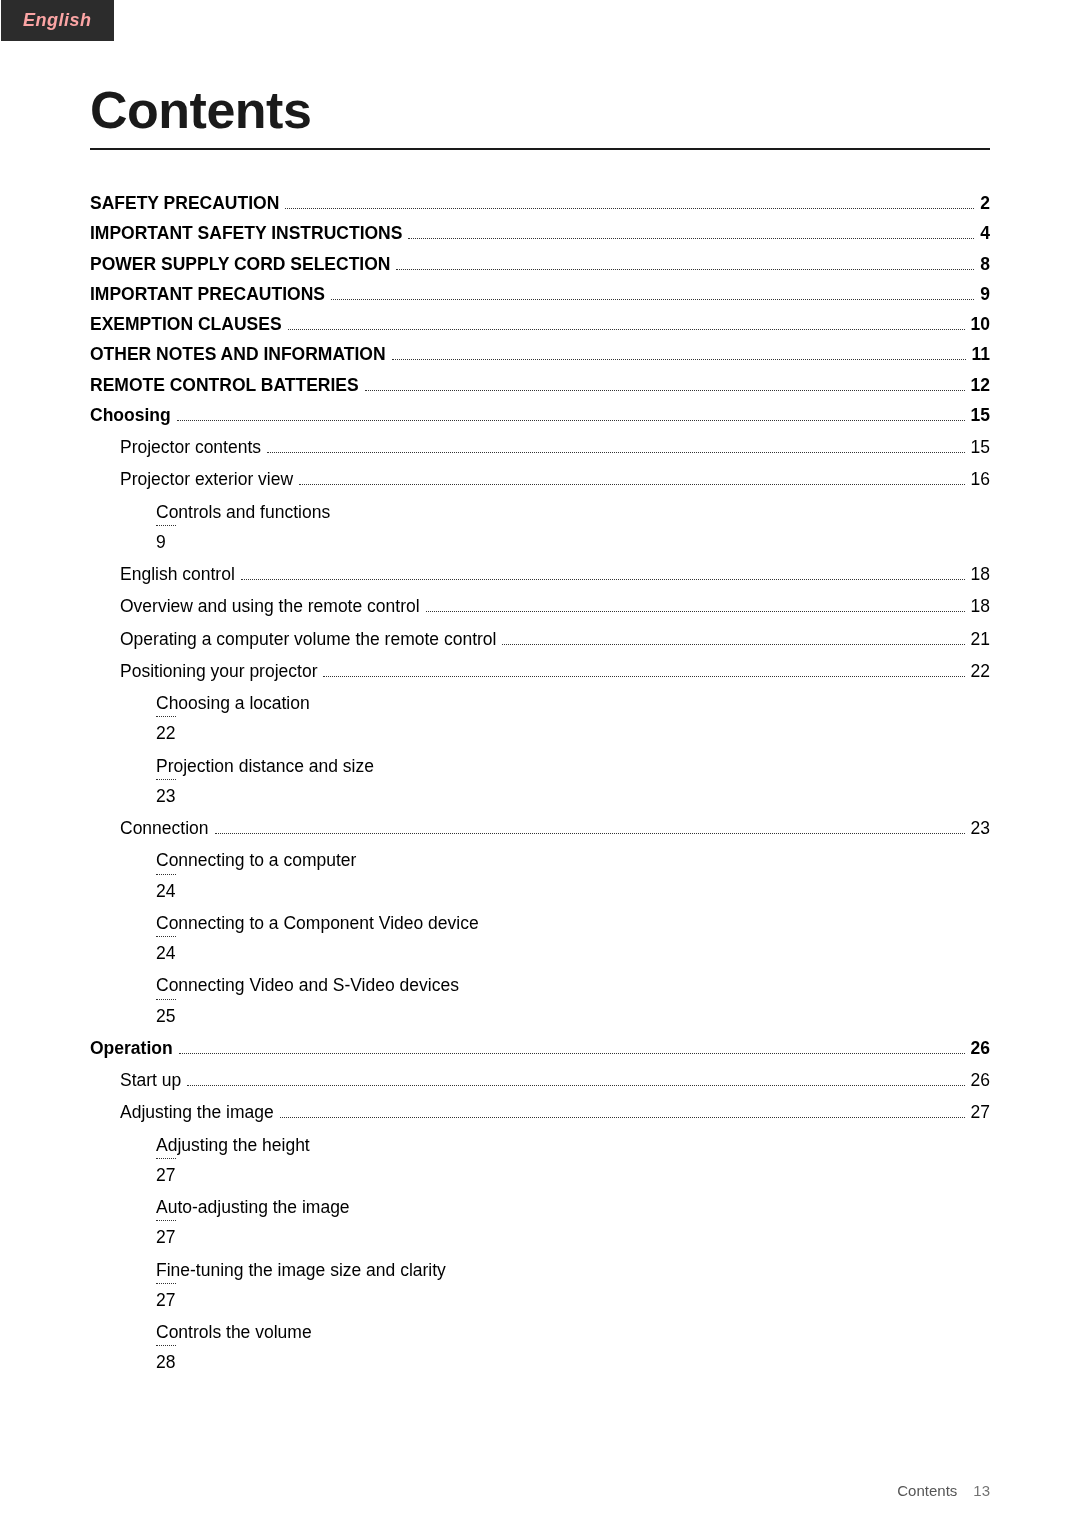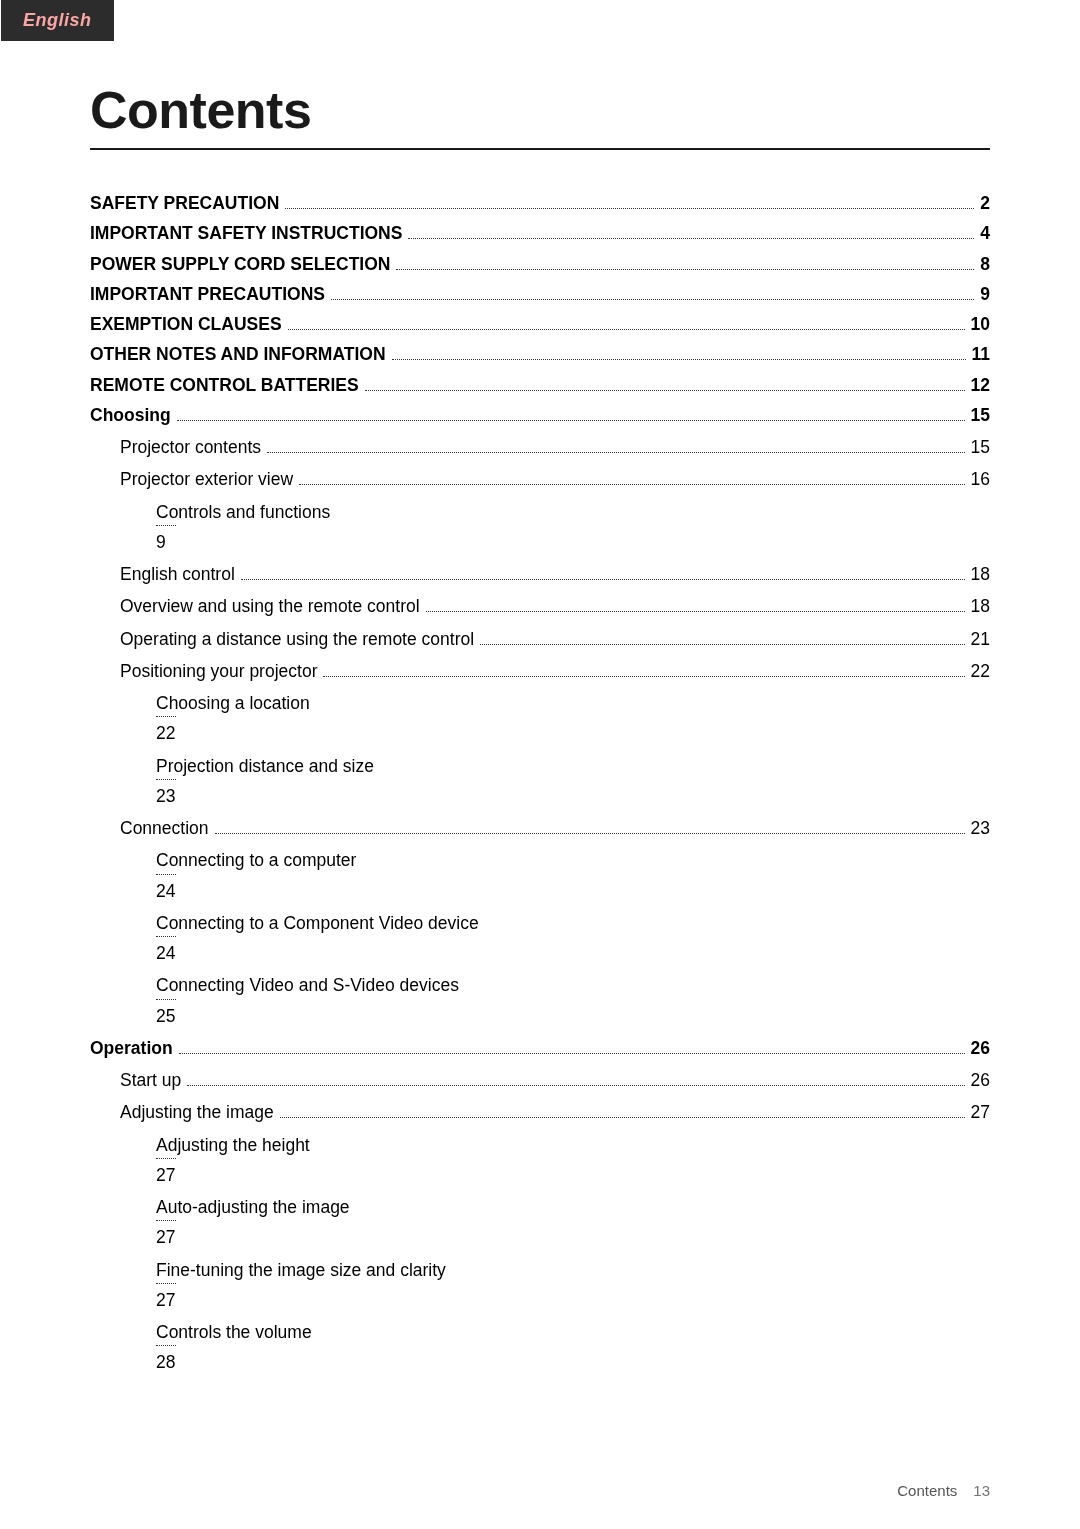--- a/index.html
+++ b/index.html
@@ -191,21 +191,21 @@
         <span class="toc-label">English control</span>
         <span class="toc-dots"></span>
         <span class="toc-page">18</span>
       </li>
       <li class="toc-item indented-1">
         <span class="toc-label">Overview and using the remote control</span>
         <span class="toc-dots"></span>
         <span class="toc-page">18</span>
       </li>
       <li class="toc-item indented-1">
-        <span class="toc-label">Operating a distance using the remote control</span>
+        <span class="toc-label">Operating a computer volume the remote control</span>
         <span class="toc-dots"></span>
         <span class="toc-page">21</span>
       </li>
       <li class="toc-item indented-1">
         <span class="toc-label">Positioning your projector</span>
         <span class="toc-dots"></span>
         <span class="toc-page">22</span>
       </li>
       <li class="toc-item indented-2">
         <span class="toc-label">Choosing a location</span>

